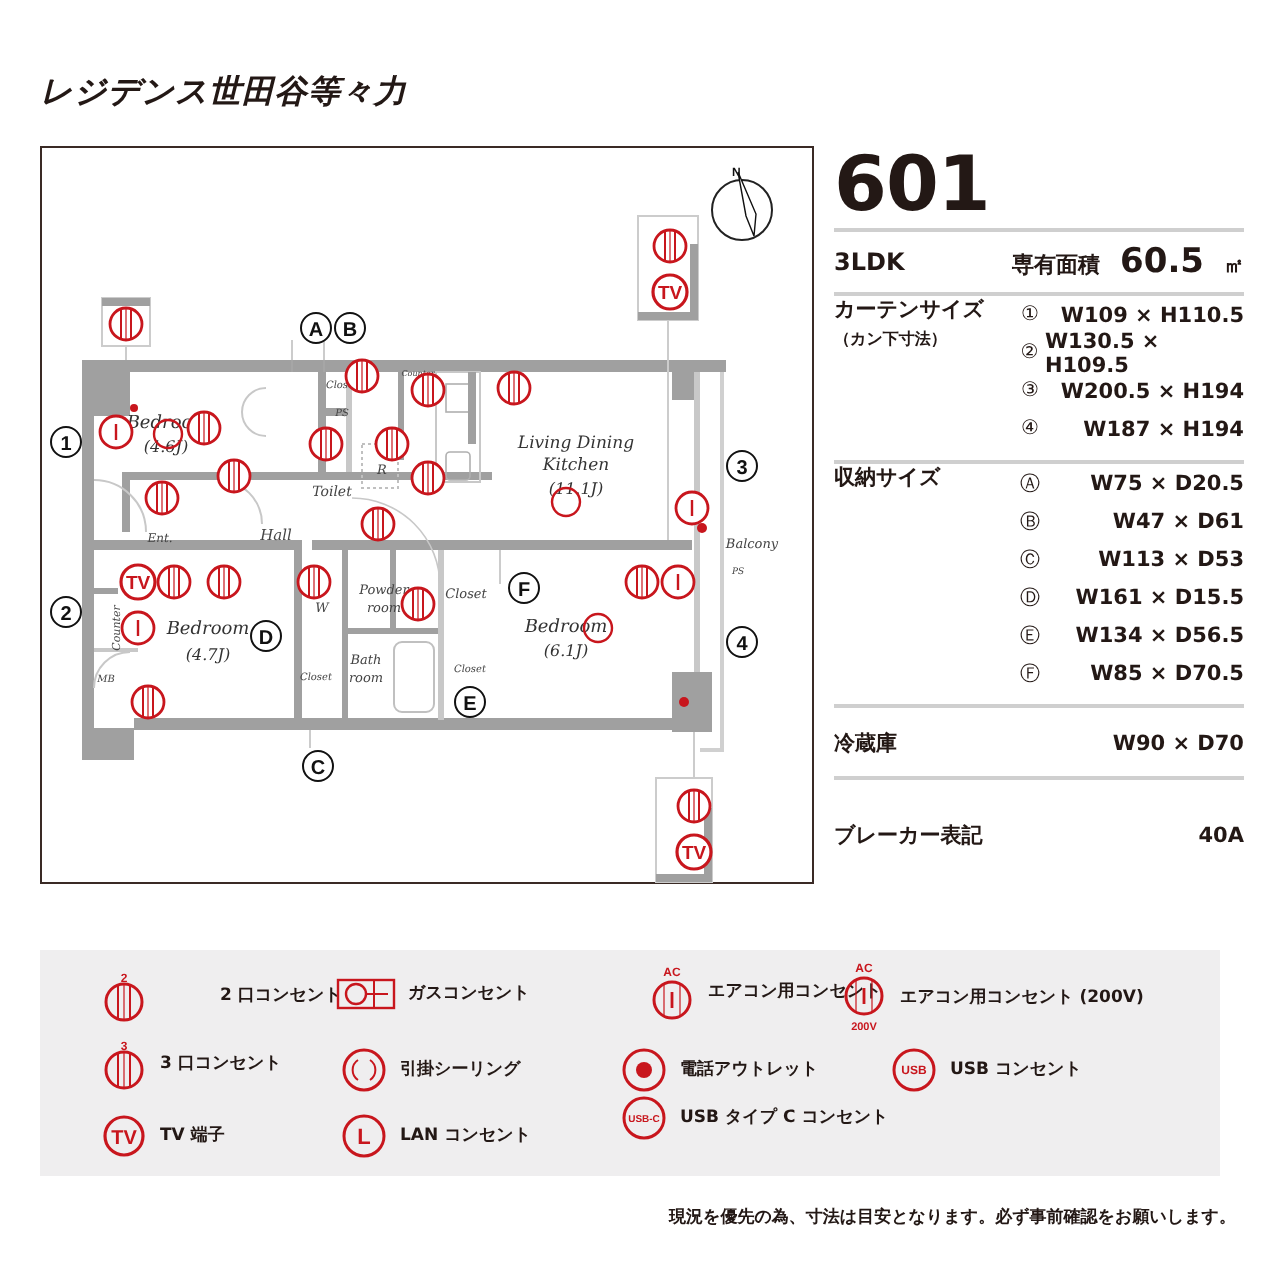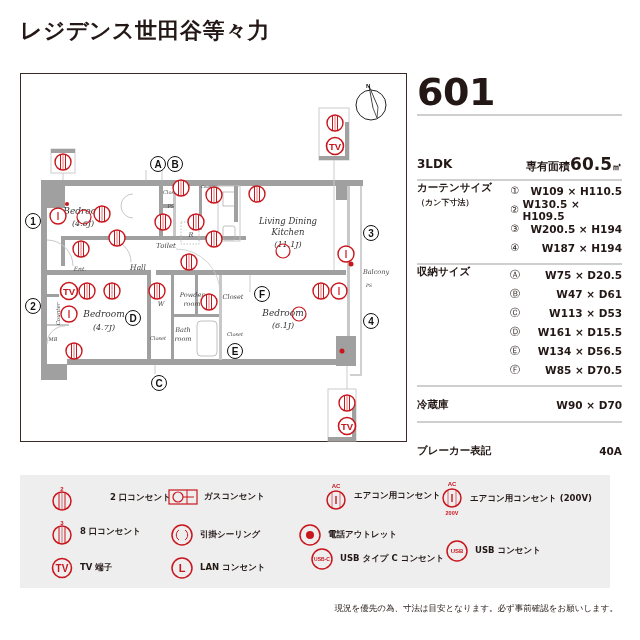--- a/index.html
+++ b/index.html
@@ -1,44 +1,44 @@
 <!DOCTYPE html>
 <html><head>
 <meta charset="utf-8">
 <style>
   * { box-sizing: border-box; margin: 0; padding: 0; }
   body { width: 640px; height: 640px; background: #ffffff; font-family: "DejaVu Sans", sans-serif; color: #231815; position: relative; overflow: hidden; }
-  .title { position: absolute; left: 20px; top: 16px; font-size: 22px; font-weight: bold; letter-spacing: 0.5px; }
+  .title { position: absolute; left: 20px; top: 36px; font-size: 16px; font-weight: bold; letter-spacing: 0.5px; font-style: italic; }
   .plan-frame { position: absolute; left: 20px; top: 73px; width: 387px; height: 369px; border: 1.5px solid #3a2a25; background: #fff; }
   .plan-frame svg { position: absolute; left: 0; top: 0; }
   .room-label { font-family: "DejaVu Serif", serif; font-style: italic; fill: #333; }
   .small-label { font-family: "DejaVu Serif", serif; font-style: italic; fill: #444; }
 
   .info { position: absolute; left: 417px; top: 70px; width: 205px; }
   .unit-number { font-size: 38px; font-weight: bold; letter-spacing: -0.5px; height: 44px; line-height: 44px; }
   .hr { height: 2px; background: #cfcfcf; }
   .row { display: flex; align-items: center; font-size: 11px; font-weight: bold; }
-  .type-row { height: 30px; justify-content: space-between; margin-top: 33px; }
+  .type-row { height: 30px; justify-content: space-between; }
   .type { font-size: 12px; }
-  .area-wrap { display: flex; align-items: baseline; }
+  .area-wrap { display: flex; align-items: baseline; gap: 10px; }
   .area-label { font-size: 11px; }
   .area-value { font-size: 17px; }
   .area-unit { font-size: 10px; }
   .spec-block { display: flex; padding-bottom: 6px; }
   .spec-title { width: 90px; font-size: 10.5px; font-weight: bold; }
   .spec-sub { font-size: 8px; font-weight: bold; margin-top: 2px; }
   .spec-list { flex: 1; }
   .spec-item { display: flex; justify-content: space-between; height: 19px; align-items: center; font-size: 10.5px; font-weight: bold; }
   .spec-mark { font-size: 10px; font-weight: normal; width: 16px; text-align: center; }
   .simple-row { display: flex; justify-content: space-between; height: 20px; align-items: center; font-size: 10.5px; font-weight: bold; gap: 41px; }
 
   .legend { position: absolute; left: 20px; top: 475px; width: 590px; height: 113px; background: #efeeef; }
   .legend-item { position: absolute; display: flex; align-items: center; gap: 6px; font-size: 8.5px; font-weight: bold; color: #231815; }
   .legend-item svg { flex: none; }
-  .footer-note { position: absolute; right: 22px; top: 603px; font-size: 8.5px; font-weight: normal; }
+  .footer-note { position: absolute; right: 22px; top: 603px; font-size: 8.5px; font-weight: bold; }
 </style>
 </head>
 <body>
 
 <div class="title">レジデンス世田谷等々力</div>
 
 <div class="plan-frame">
   <svg width="387" height="369" viewBox="0 0 387 369">
     <defs>
       <g id="o2">
@@ -316,21 +316,21 @@
     <span>2 口コンセント</span>
   </div>
   <div class="legend-item" style="left:30px;top:44px;">
     <svg width="24" height="26" viewBox="0 0 24 26">
         <text x="12" y="6" font-size="6" text-anchor="middle" fill="#c8161d" font-weight="bold" font-family="Liberation Sans, sans-serif">3</text>
         <circle cx="12" cy="16" r="9" fill="none" stroke="#c8161d" stroke-width="1.5"></circle>
         <line x1="9" y1="8" x2="9" y2="24" stroke="#c8161d"></line>
         <line x1="15" y1="8" x2="15" y2="24" stroke="#c8161d"></line>
         <line x1="12" y1="7" x2="12" y2="25" stroke="#c8161d" stroke-width="0.6"></line>
       </svg>
-    <span>8 口コンセント</span>
+    <span>3 口コンセント</span>
   </div>
   <div class="legend-item" style="left:30px;top:82px;">
     <svg width="24" height="22" viewBox="0 0 24 22">
         <circle cx="12" cy="11" r="9.5" fill="none" stroke="#c8161d" stroke-width="1.6"></circle>
         <text x="12" y="15" font-size="10" text-anchor="middle" fill="#c8161d" font-weight="bold" font-family="Liberation Sans, sans-serif">TV</text>
       </svg>
     <span>TV 端子</span>
   </div>
 
   <div class="legend-item" style="left:148px;top:14px;">
@@ -361,47 +361,47 @@
   <div class="legend-item" style="left:304px;top:6px;">
     <svg width="24" height="30" viewBox="0 0 24 30">
         <text x="12" y="7" font-size="6" text-anchor="middle" fill="#c8161d" font-weight="bold" font-family="Liberation Sans, sans-serif">AC</text>
         <circle cx="12" cy="19" r="9" fill="none" stroke="#c8161d" stroke-width="1.5"></circle>
         <line x1="12" y1="15" x2="12" y2="23" stroke="#c8161d" stroke-width="1.4"></line>
         <line x1="8" y1="11" x2="8" y2="27" stroke="#c8161d" stroke-width="0.6"></line>
         <line x1="16" y1="11" x2="16" y2="27" stroke="#c8161d" stroke-width="0.6"></line>
       </svg>
     <span>エアコン用コンセント</span>
   </div>
-  <div class="legend-item" style="left:278px;top:48px;">
+  <div class="legend-item" style="left:290px;top:48px;">
     <svg width="24" height="24" viewBox="0 0 24 24">
         <circle cx="12" cy="12" r="10" fill="none" stroke="#c8161d" stroke-width="1.5"></circle>
         <circle cx="12" cy="12" r="4" fill="#c8161d"></circle>
       </svg>
     <span>電話アウトレット</span>
   </div>
   <div class="legend-item" style="left:290px;top:72px;align-items:center;">
     <svg width="24" height="24" viewBox="0 0 24 24">
         <circle cx="12" cy="12" r="10" fill="none" stroke="#c8161d" stroke-width="1.5"></circle>
         <text x="12" y="14" font-size="5" text-anchor="middle" fill="#c8161d" font-weight="bold" font-family="Liberation Sans, sans-serif">USB-C</text>
       </svg>
     <span>USB タイプ C コンセント</span>
   </div>
 
-  <div class="legend-item" style="left:420px;top:4px;">
+  <div class="legend-item" style="left:400px;top:4px;">
     <svg width="24" height="40" viewBox="0 0 24 40">
         <text x="12" y="7" font-size="6" text-anchor="middle" fill="#c8161d" font-weight="bold" font-family="Liberation Sans, sans-serif">AC</text>
         <circle cx="12" cy="19" r="9" fill="none" stroke="#c8161d" stroke-width="1.5"></circle>
         <line x1="12" y1="15" x2="12" y2="23" stroke="#c8161d" stroke-width="1.4"></line>
         <line x1="8" y1="11" x2="8" y2="27" stroke="#c8161d" stroke-width="0.6"></line>
         <line x1="16" y1="11" x2="16" y2="27" stroke="#c8161d" stroke-width="0.6"></line>
         <text x="12" y="36" font-size="5.5" text-anchor="middle" fill="#c8161d" font-weight="bold" font-family="Liberation Sans, sans-serif">200V</text>
       </svg>
     <span>エアコン用コンセント (200V)</span>
   </div>
-  <div class="legend-item" style="left:425px;top:48px;margin-top:16px;">
+  <div class="legend-item" style="left:425px;top:48px;">
     <svg width="24" height="24" viewBox="0 0 24 24">
         <circle cx="12" cy="12" r="10" fill="none" stroke="#c8161d" stroke-width="1.5"></circle>
         <text x="12" y="14" font-size="6" text-anchor="middle" fill="#c8161d" font-weight="bold" font-family="Liberation Sans, sans-serif">USB</text>
       </svg>
     <span>USB コンセント</span>
   </div>
 </div>
 
 <div class="footer-note">現況を優先の為、寸法は目安となります。必ず事前確認をお願いします。</div>
 

